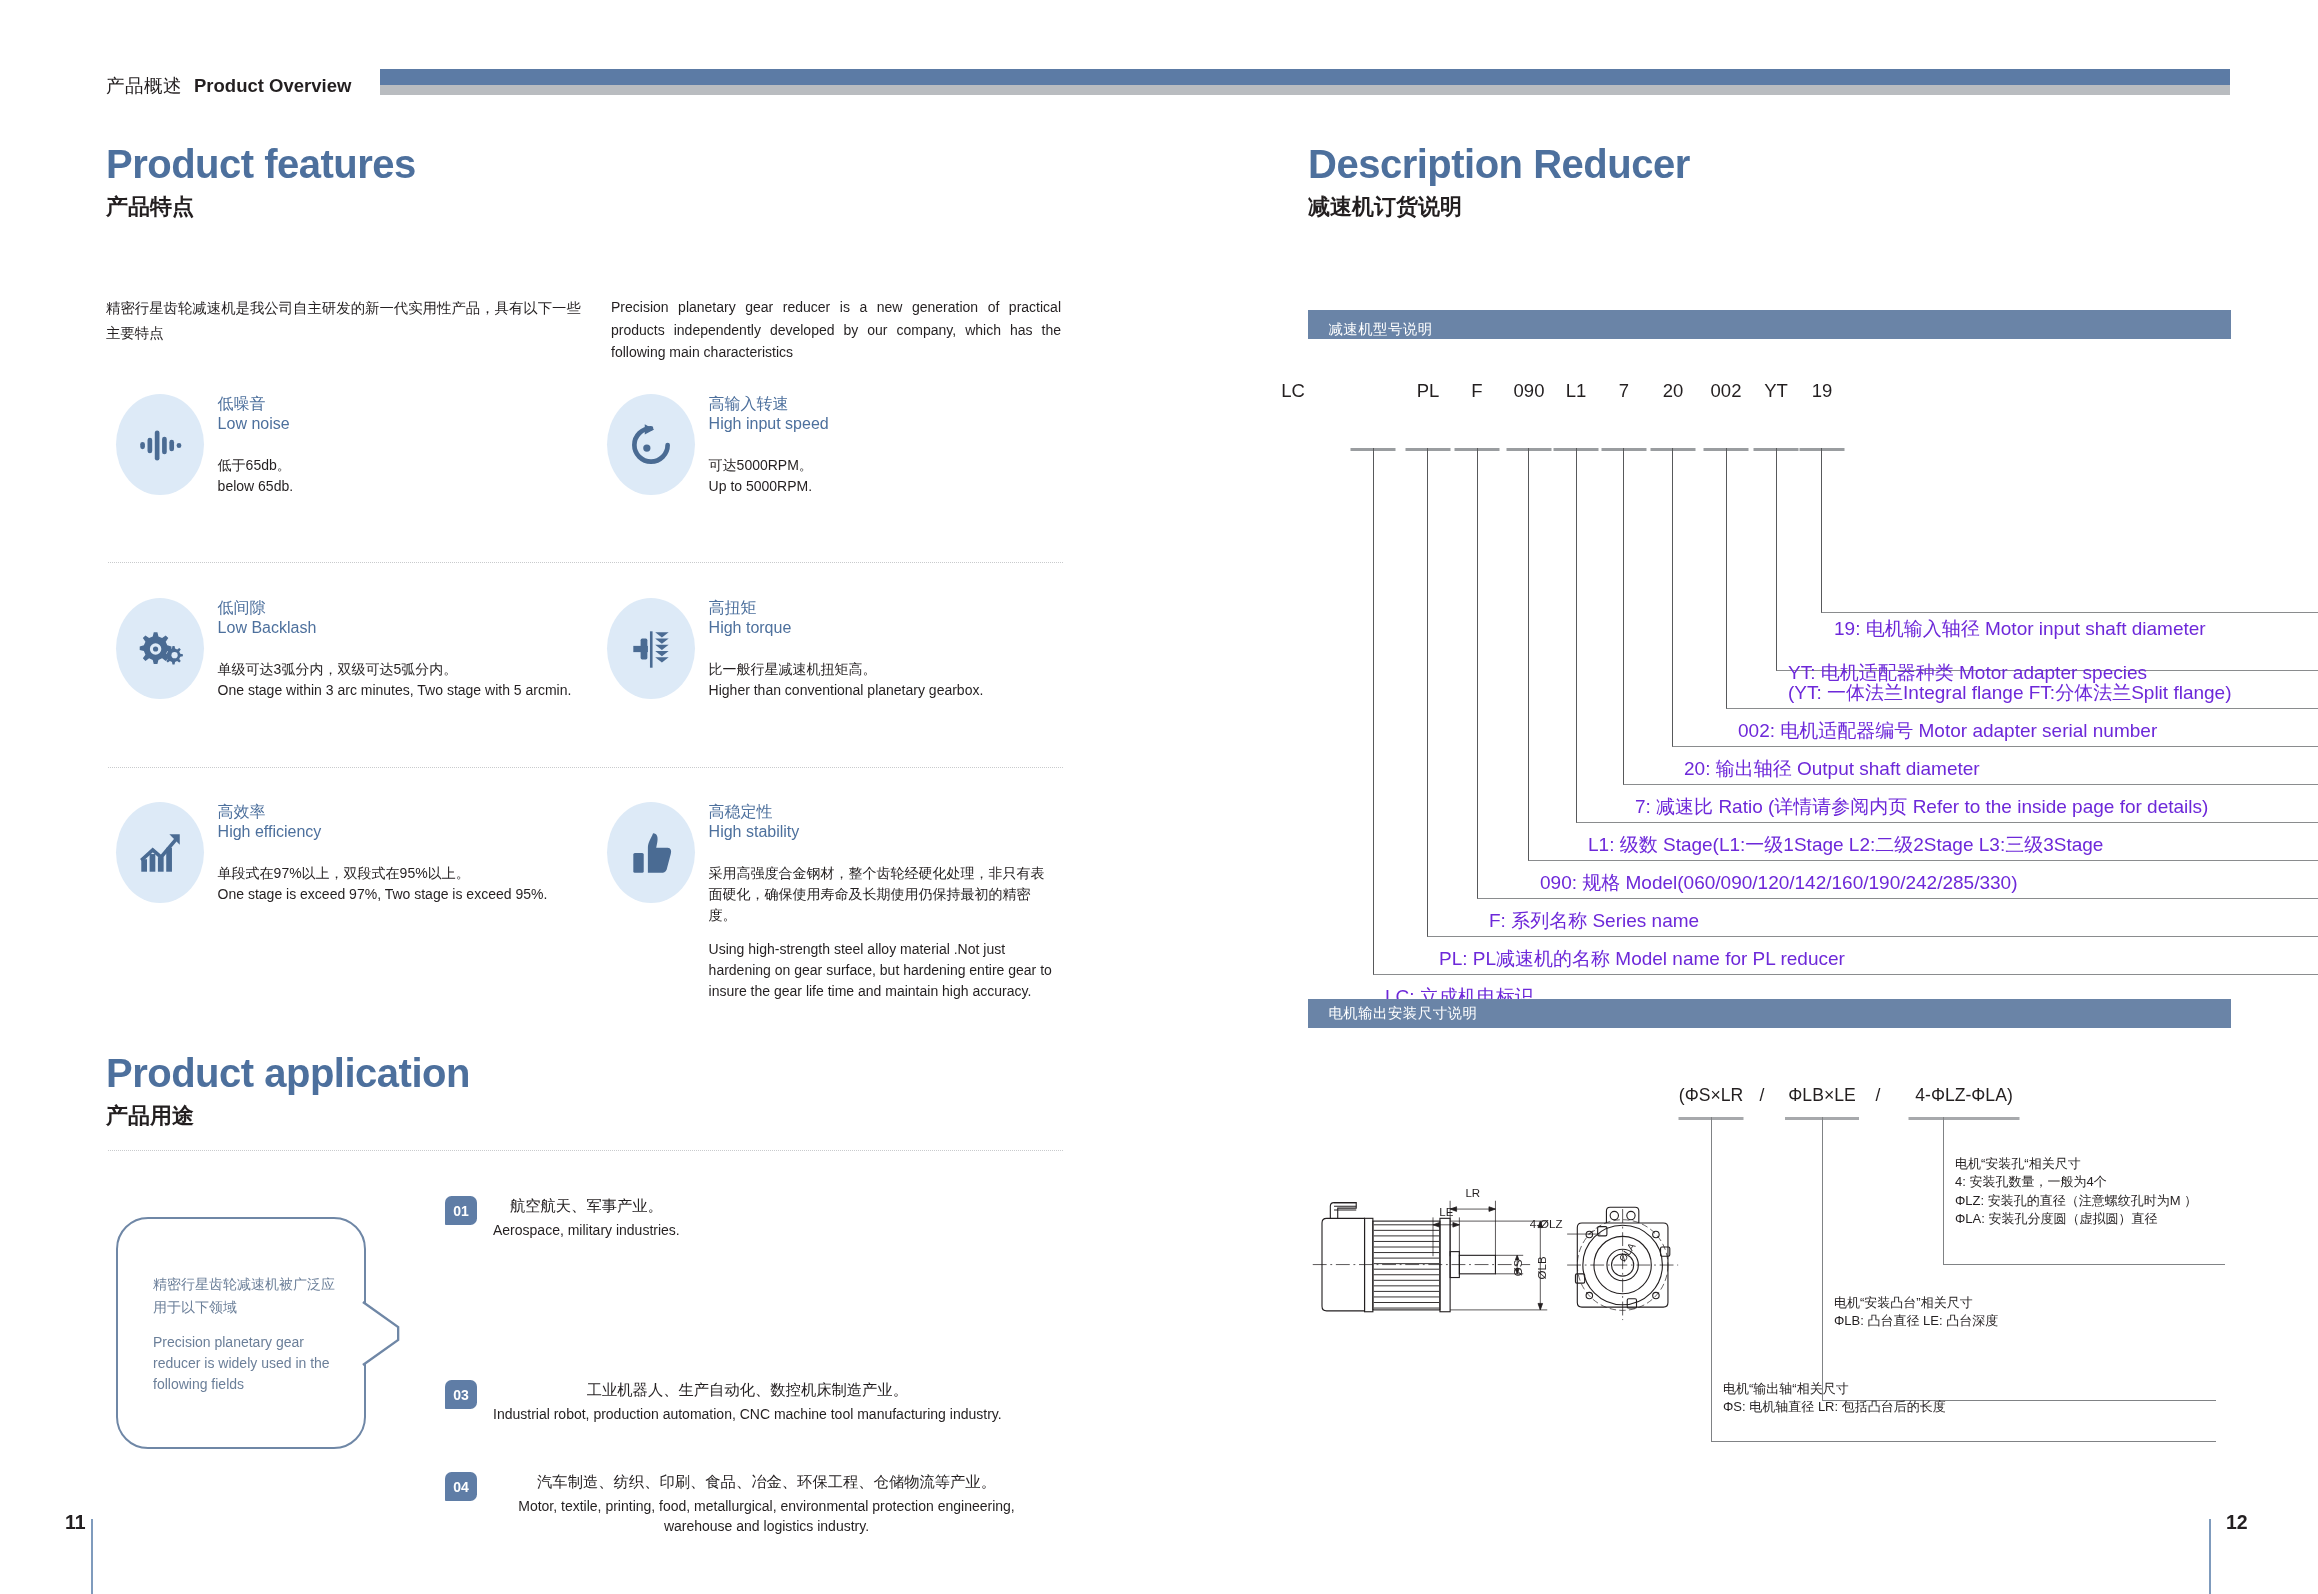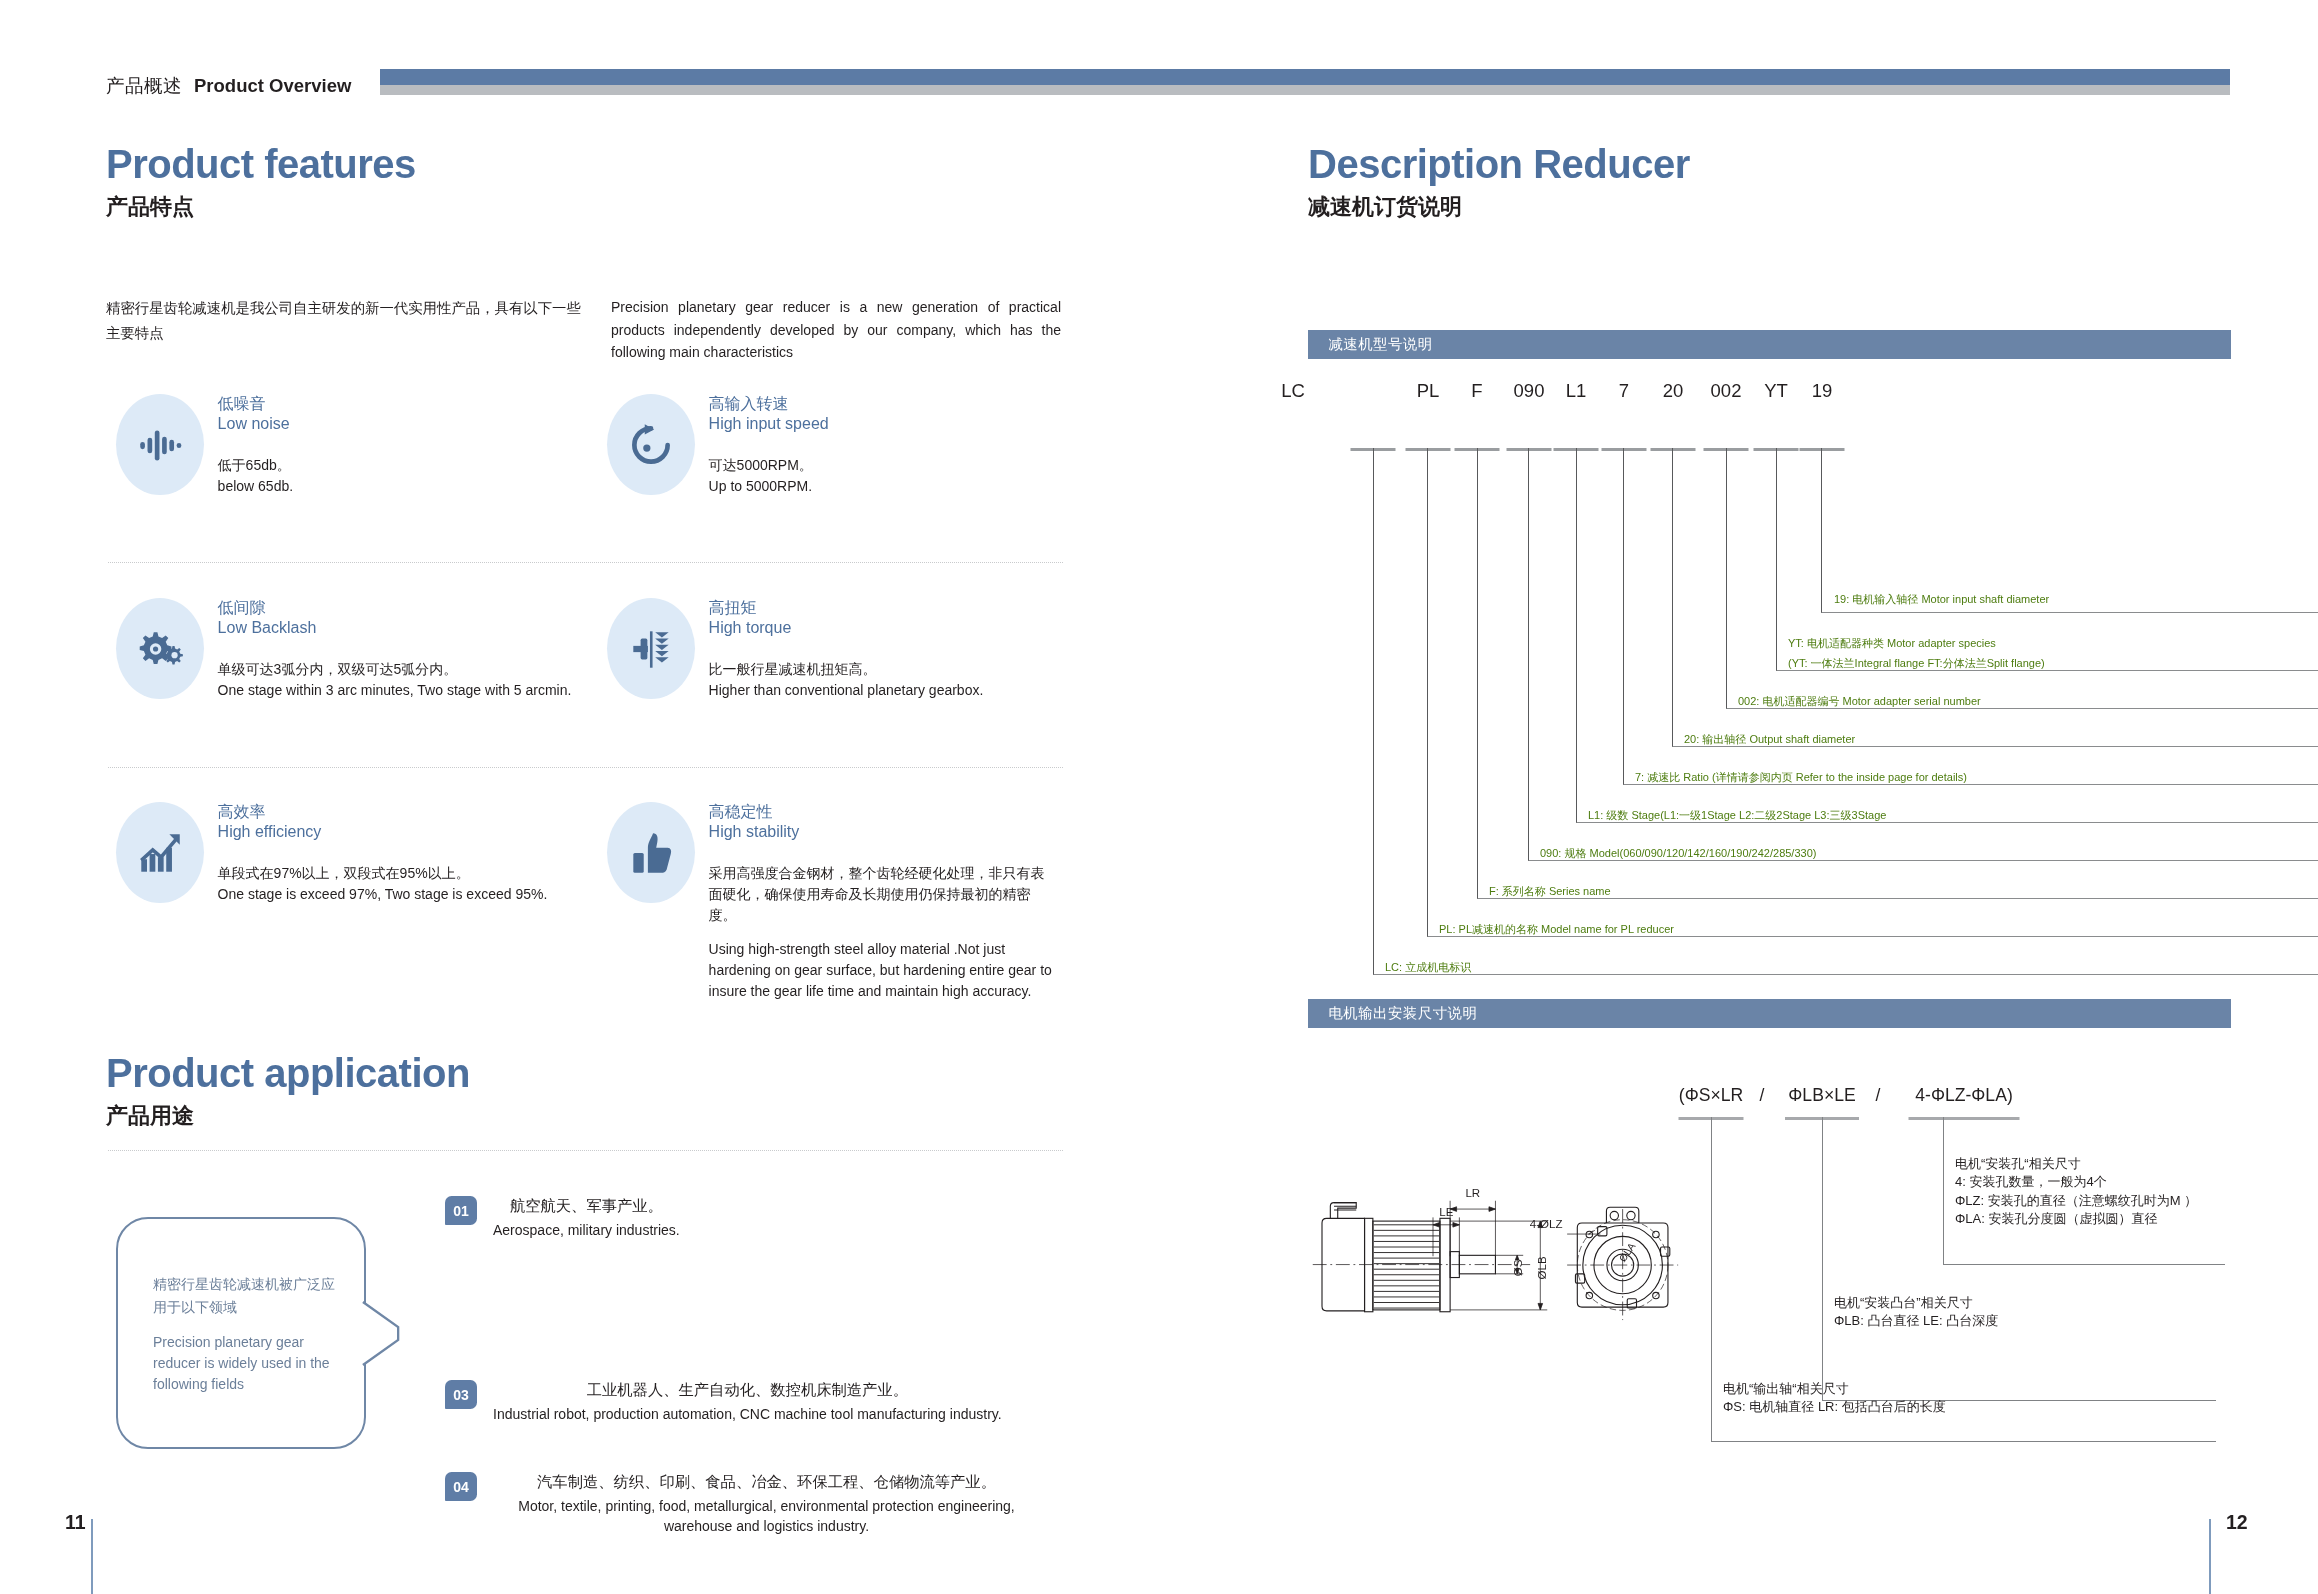--- a/index.html
+++ b/index.html
@@ -83,31 +83,31 @@
   #pn-l { left: 65px; top: 1511px; }
   #pn-r { left: 2226px; top: 1511px; }
   .gutter { position: absolute; top: 1519px; width: 2.3px; height: 76px; background: #7f9bbd; }
   #g-l { left: 91px; }
   #g-r { left: 2209px; }
 
   
   .capbar { position: absolute; left: 1308px; width: 923px; height: 29px;
             background: #6a84a7; display: flex; align-items: center; }
   .capbar span { color: #ffffff; font-size: 14.4px; margin-left: 20.4px; letter-spacing: 0.5px; }
-  #cap1 { top: 330px; }
+  #cap1 { top: 310px; align-items: flex-end; }
   #cap2 { top: 999px; }
 
   
   #codes { position: absolute; top: 380px; height: 26px; }
   .code { position: absolute; font-size: 18.5px; color: #231f20; text-align: center;
           transform: translateX(-50%); white-space: nowrap; }
   .codeline { position: absolute; height: 2.8px; background: #9a9da0; transform: translateX(-50%); }
 
-  .expl { position: absolute; font-size: 11px; color: #4d7c0f; line-height: 1.34;
-          white-space: nowrap; }
+  .expl { position: absolute; font-size: 19px; color: #6d28d9; line-height: 1.34;
+          white-space: nowrap; margin-top: 24px; }
   .bracket { position: absolute; border-left: 0.9px solid #58595b; border-bottom: 0.9px solid #8a8c8e; }
 
   
   #dimcode { position: absolute; top: 1085px; }
   .dimseg { position: absolute; font-size: 17.6px; color: #231f20; transform: translateX(-50%);
             white-space: nowrap; }
   .dimline { position: absolute; height: 2.8px; background: #a7a9ac; transform: translateX(-50%); }
   .dimbox { position: absolute; border-left: 0.9px solid #808285; border-bottom: 0.9px solid #808285; }
   .dimtxt { position: absolute; font-size: 13px; line-height: 1.42; color: #231f20; white-space: nowrap; }
 

